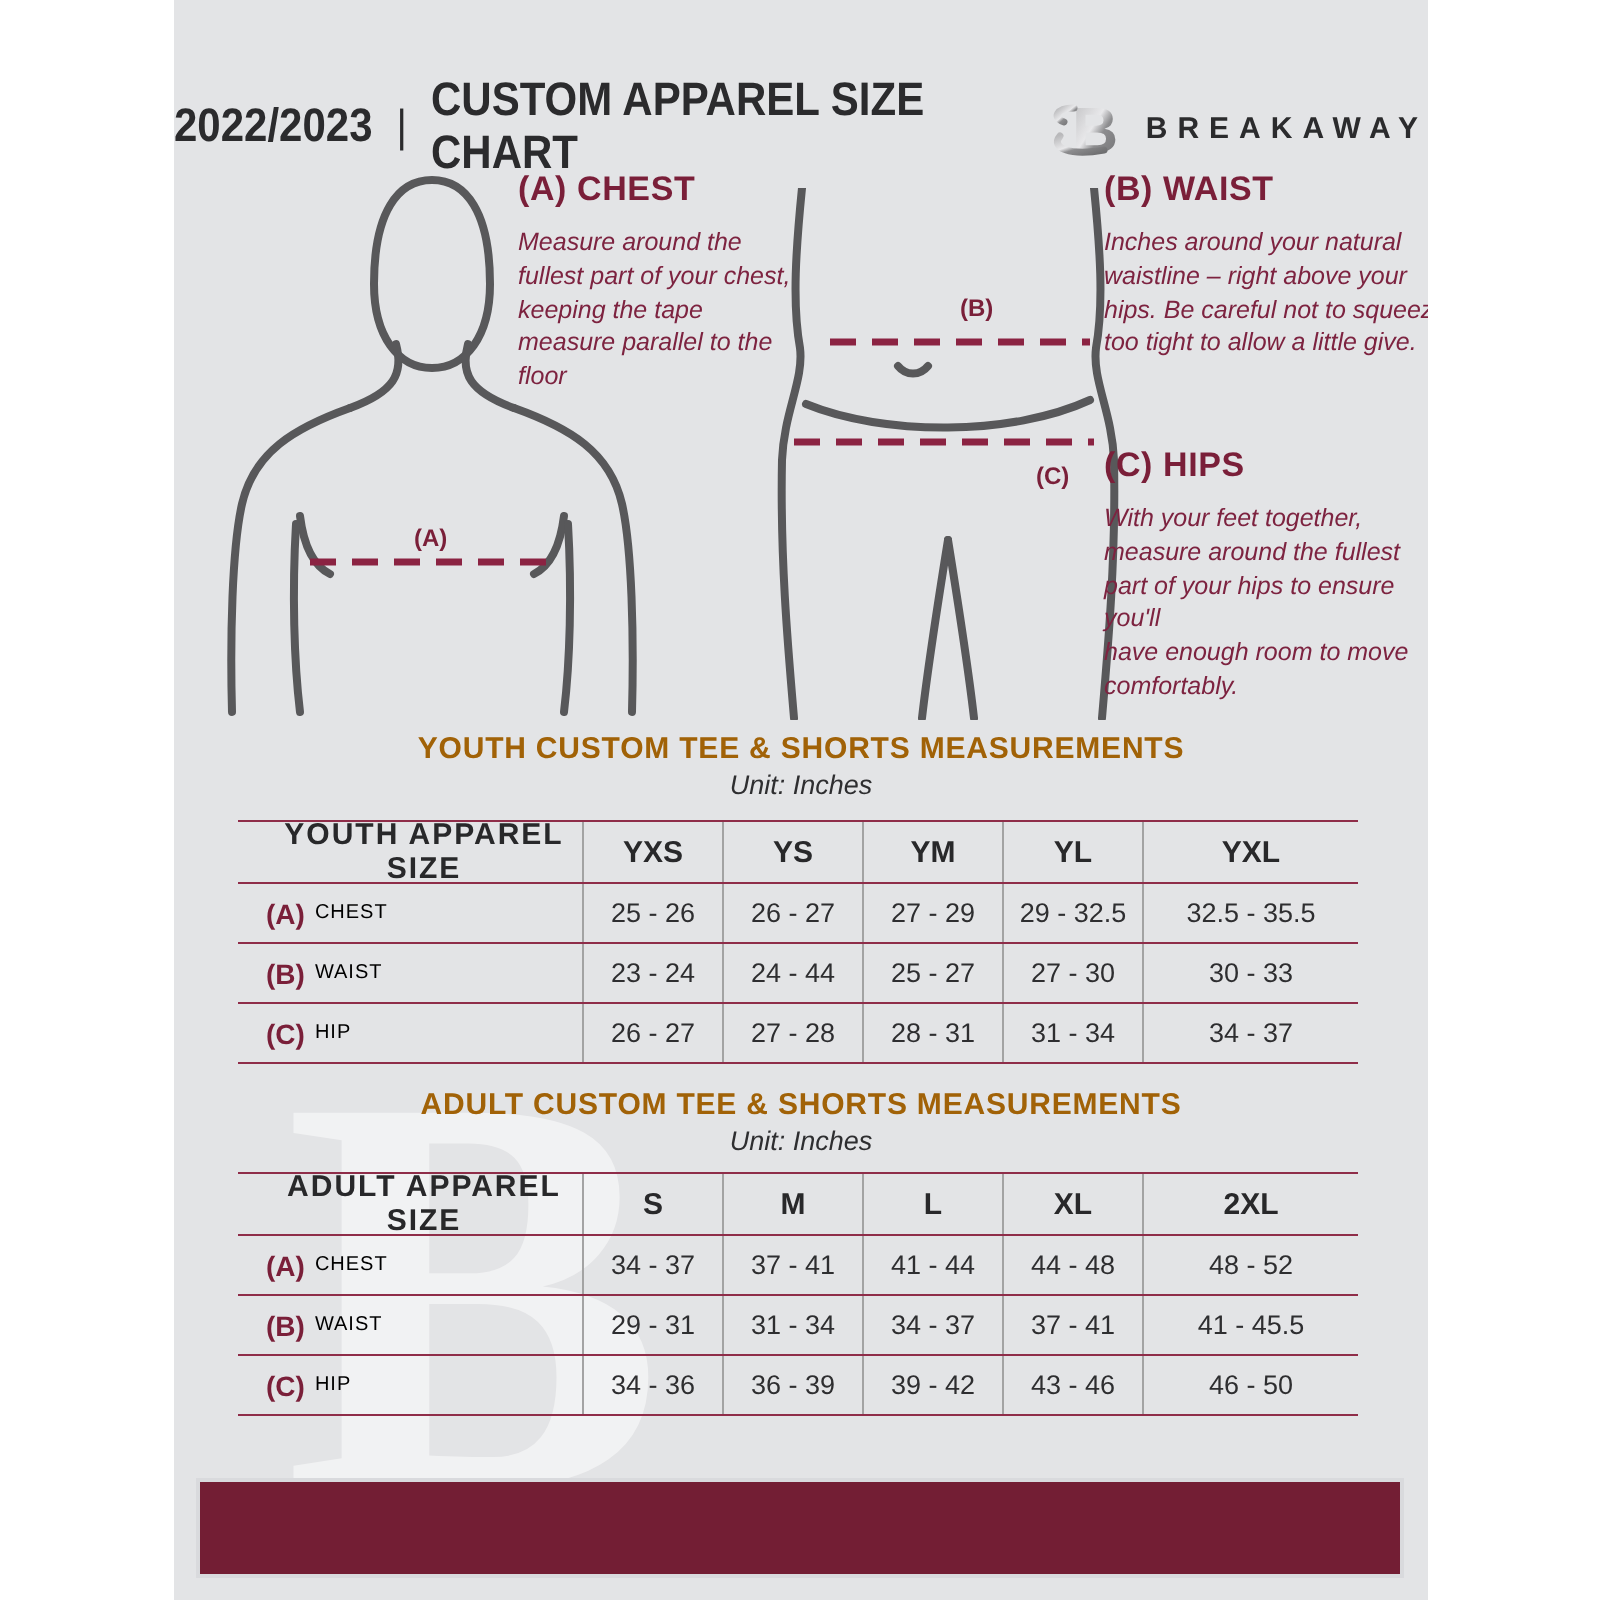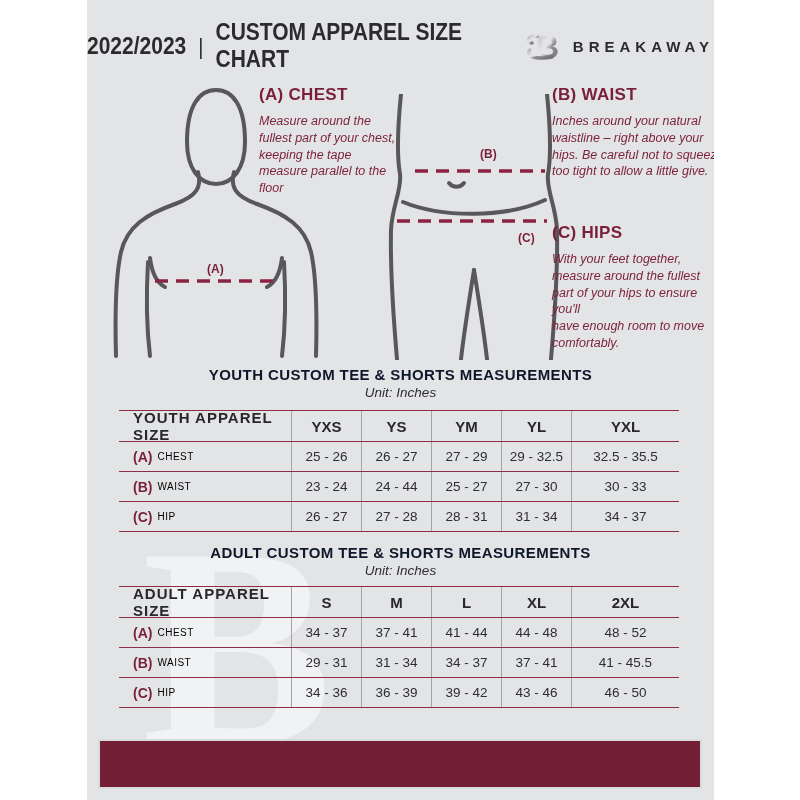--- a/index.html
+++ b/index.html
@@ -8,21 +8,21 @@
 
   .page { position:absolute; left:87px; top:0; width:627px; height:800px; background:#e3e4e6; overflow:hidden; }
 
   
   .watermark { position:absolute; left:55px; top:505px; font-family:"Liberation Serif", serif;
     font-weight:bold; font-size:285px; line-height:1; color:rgba(255,255,255,0.5); z-index:0; }
 
   .layer { position:absolute; inset:0; z-index:1; }
 
   
-  .hdr { position:absolute; top:22px; left:0; width:100%; display:flex; align-items:center; justify-content:center; }
+  .hdr { position:absolute; top:40px; left:0; width:100%; display:flex; align-items:center; justify-content:center; }
   .hdr-title { display:flex; align-items:center; gap:12px; color:#2b2b2d; font-weight:bold;
     font-size:21px; letter-spacing:0px; transform:scaleY(1.12); }
   .hdr-sep { font-weight:normal; color:#2b2b2d; font-size:20px; }
   .brand { display:flex; align-items:center; gap:8px; margin-left:12px; }
   .brand-name { font-weight:bold; font-size:15px; letter-spacing:5px; color:#2b2b2d; }
 
   
   svg .sil { fill:none; stroke:#58585a; stroke-width:4; stroke-linecap:round; }
   svg .dash { stroke:#8b2342; stroke-width:3.5; fill:none; stroke-dasharray:13 8; }
   svg .dlabel { fill:#7a1f39; font-weight:bold; font-size:12px; font-family:"Liberation Sans",sans-serif; }
@@ -33,24 +33,24 @@
   .sect { position:absolute; color:#7d2340; }
   .sect h3 { color:#7a1f39; font-size:17px; letter-spacing:0.3px; margin-bottom:8px; }
   .sect p { font-style:italic; font-size:12.5px; line-height:1.34; }
   .sect-chest { left:172px; top:85px; width:140px; }
   .sect-waist { left:465px; top:85px; width:180px; }
   .sect-hips  { left:465px; top:223px; width:166px; }
   .pre { white-space:pre-line; }
 
   
   .tbl-title { position:absolute; width:100%; text-align:center; font-weight:bold; font-size:15px;
-    letter-spacing:0.4px; color:#0f172a; }
+    letter-spacing:0.4px; color:#a16207; }
   .tbl-unit { position:absolute; width:100%; text-align:center; font-style:italic; font-size:13.5px; color:#2e2e30; }
 
-  .size-table { position:absolute; left:32px; width:560px; border-bottom:1px solid #8f2d49; }
+  .size-table { position:absolute; left:32px; width:560px; border-bottom:1px solid #8f2d49;text-align:center; }
   .trow { display:flex; border-top:1px solid #8f2d49; height:30px; }
   .trow.thead { height:31px; }
   .c { border-left:1px solid #a3a3a3; display:flex; align-items:center; justify-content:center;
     font-size:13.5px; color:#2e2e30; }
   .c0 { border-left:none; width:172px; justify-content:flex-start; padding-left:14px; }
   .c1,.c2,.c3,.c4 { width:70px; }
   .c5 { width:108px; }
   .thead .c0 { font-size:13.5px; letter-spacing:1px; color:#3e3f41; }
   .thead .c { font-weight:bold; font-size:15px; color:#28282a; }
   .rowlabel-prefix { color:#7a1f39; font-weight:bold; font-size:14px; margin-right:5px; }

